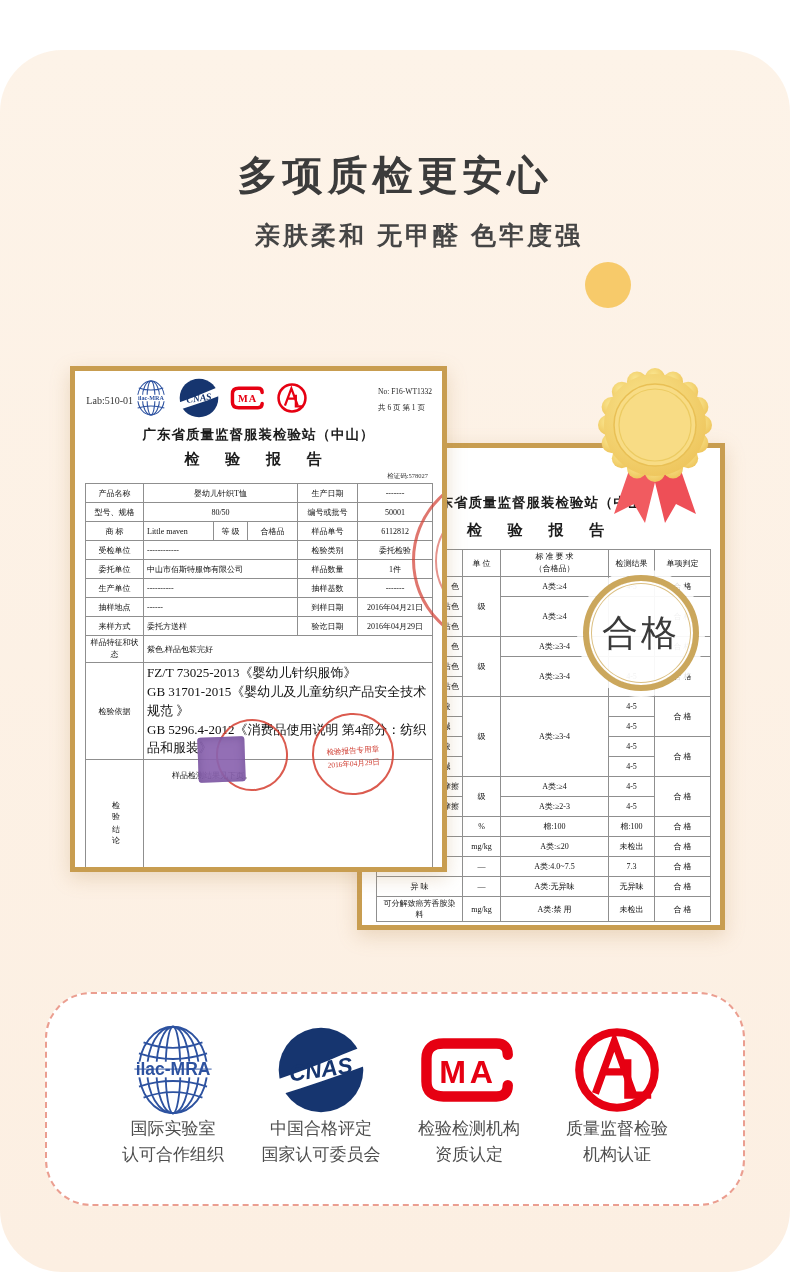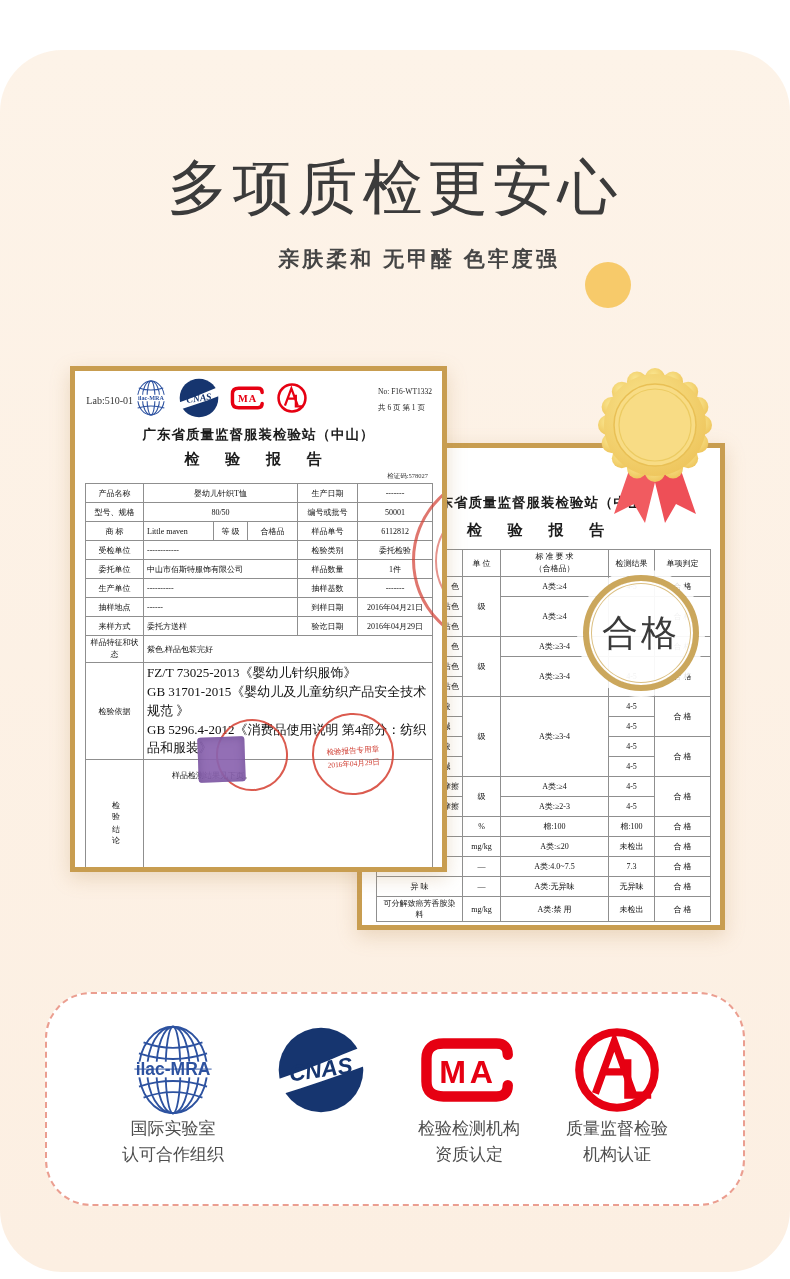--- a/index.html
+++ b/index.html
@@ -7,23 +7,23 @@
     font-family:"Liberation Sans","DejaVu Sans",sans-serif; }
 
   .panel { position:absolute; left:0; top:50px; width:790px; height:1222px;
     background:linear-gradient(180deg,#fdf3e8 0%,#fcefe2 100%);
     border-radius:62px; overflow:hidden; }
 
   
   .title-wrap { position:absolute; left:0; top:98px; width:100%; text-align:center; }
   .yellow-dot { position:absolute; left:585px; top:114px; width:46px; height:46px;
     border-radius:50%; background:#f7ca6a; z-index:0; }
-  .page-title { position:relative; z-index:1; font-size:60px; font-weight:normal;
+  .page-title { position:relative; z-index:1; font-size:40px; font-weight:bold;
     color:#3b3b3b; letter-spacing:5px; }
-  .page-subtitle { position:relative; z-index:1; margin-top:16px; font-size:21px;
+  .page-subtitle { position:relative; z-index:1; margin-top:16px; font-size:25px;
     color:#454545; letter-spacing:3px; font-weight:bold;margin-left:48px; }
 
   
   .cert { position:absolute; background:#ffffff; border:5px solid #c89d50;
     box-shadow:0 6px 18px rgba(185,145,85,.28); overflow:hidden;
     font-family:"Liberation Serif","DejaVu Serif",serif; color:#1c1c1c; }
   .cert1 { left:70px; top:316px; width:377px; height:506px; z-index:20; padding:6px 10px; }
   .cert2 { left:357px; top:393px; width:368px; height:487px; z-index:10; }
 
   
@@ -440,20 +440,21 @@
       </div>
 
       <div class="logo-col">
         <div class="logo-art">
           <svg width="90" height="90" viewBox="0 0 100 100">
             <circle cx="50" cy="50" r="47" fill="#16356f"></circle>
             <path d="M3 60 C35 50 65 36 97 24 L97 46 C65 58 35 68 3 78 Z" fill="#ffffff"></path>
             <text x="50" y="58" text-anchor="middle" font-size="25" font-weight="bold" font-style="italic" fill="#16356f" transform="rotate(-8 50 52)">CNAS</text>
           </svg>
         </div>
+        <div class="logo-label"><span>中国合格评定</span><br><span>国家认可委员会</span></div>
       </div>
 
       <div class="logo-col">
         <div class="logo-art">
           <svg width="104" height="78" viewBox="0 0 110 80">
             <path d="M96 24 Q96 12 84 12 H28 Q10 12 10 28 V52 Q10 68 28 68 H84 Q96 68 96 56" fill="none" stroke="#e60012" stroke-width="11" stroke-linecap="round"></path>
             <text x="54" y="54" text-anchor="middle" font-size="34" font-weight="bold" fill="#e60012" letter-spacing="4">MA</text>
           </svg>
         </div>
         <div class="logo-label"><span>检验检测机构</span><br><span>资质认定</span></div>

